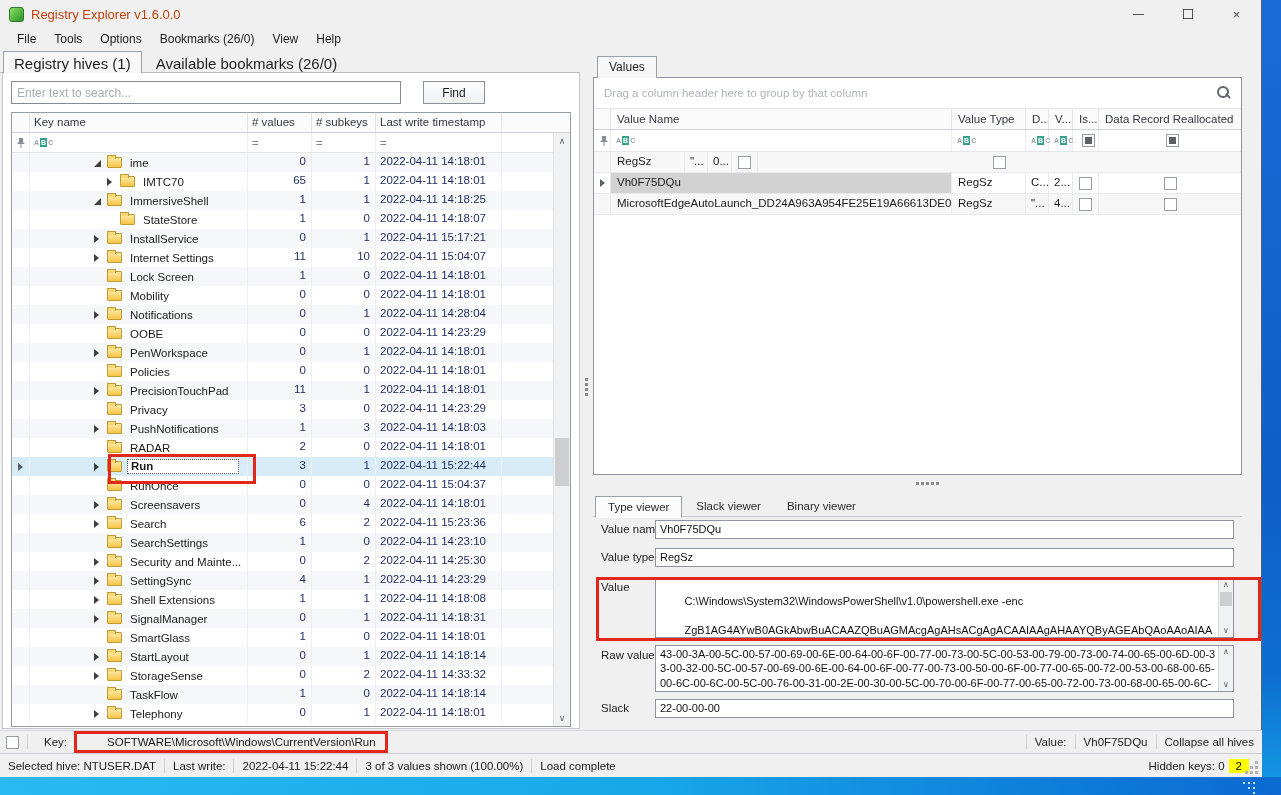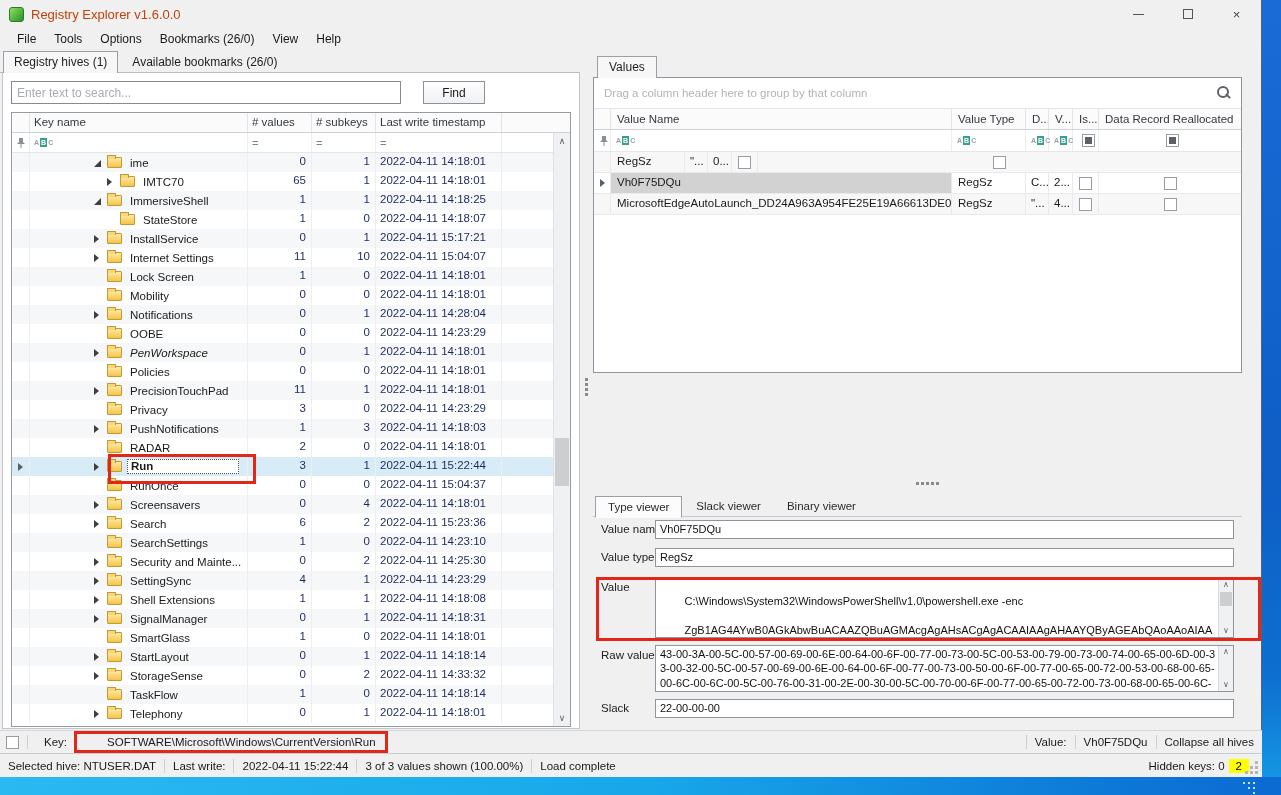--- a/index.html
+++ b/index.html
@@ -24,21 +24,21 @@
   .win-btn { width:49px; display:flex; align-items:center; justify-content:center; color:#444; font-size:13px; }
   .maxbox { width:10px; height:10px; border:1px solid #555; display:inline-block; }
   .minbar { width:11px; height:1px; background:#555; display:inline-block; }
 
   
   .menubar { position:absolute; left:0; top:28px; right:0; height:22px; display:flex; align-items:center; padding-left:8px; }
   .menu-item { font-size:12px; color:#1a1a1a; padding:2px 9px; }
 
   
   .tabstrip { position:absolute; left:0; top:50px; width:580px; height:23px; border-bottom:1px solid #b9bdc3; }
-  .mtab { display:inline-block; font-size:12px; color:#1f1f1f; padding:3px 10px 4px; margin-left:3px;
+  .mtab { display:inline-block; font-size:15px; color:#1f1f1f; padding:3px 10px 4px; margin-left:3px;
     border:1px solid transparent; border-bottom:none; position:relative; top:1px; }
   .mtab.active { background:#f7f7f7; border-color:#9aa0a8; border-bottom:1px solid #f7f7f7; }
 
   
   .left-panel { position:absolute; left:2px; top:73px; width:578px; bottom:47px; background:#fff;
     border:1px solid #c3c7cc; border-top:none; }
   .search-row { position:absolute; left:8px; top:8px; right:8px; height:24px; display:flex; }
   .search-input { width:390px; height:23px; border:1px solid #868b93; background:#fff; font-family:"Liberation Sans",sans-serif;
     font-size:12px; padding:0 5px; color:#222; }
   .search-input::placeholder { color:#a8abb0; }
@@ -81,21 +81,21 @@
 
   
   .v-split { position:absolute; left:580px; top:73px; width:13px; bottom:47px; background:#f0f0f0; }
   .v-split .dots { position:absolute; left:5px; top:305px; width:3px; height:3px; background:#8a8a8a;
     box-shadow:0 5px #8a8a8a, 0 10px #8a8a8a, 0 15px #8a8a8a; }
 
   
   .right-panel { position:absolute; left:593px; top:55px; right:19px; bottom:47px; }
   .values-tab { display:inline-block; font-size:12px; color:#1f1f1f; padding:3px 11px 4px; margin-left:4px;
     background:#f7f7f7; border:1px solid #9aa0a8; border-bottom:none; position:relative; z-index:2; top:1px; }
-  .values-grid { position:absolute; left:0; top:22px; right:0; height:296px; border:1px solid #8f959e; background:#fff; overflow:hidden; }
+  .values-grid { position:absolute; left:0; top:22px; right:0; height:398px; border:1px solid #8f959e; background:#fff; overflow:hidden; }
   .group-bar { height:31px; border-bottom:1px solid #e2e4e8; display:flex; align-items:center; padding:0 10px; }
   .group-hint { font-size:11.5px; color:#b0b3b8; flex:1; }
   .mag { width:16px; height:16px; position:relative; }
   .mag::before { content:""; position:absolute; left:2px; top:1px; width:8px; height:8px; border:2px solid #5f6368; border-radius:50%; }
   .mag::after { content:""; position:absolute; left:10px; top:10px; width:6px; height:2px; background:#5f6368; transform:rotate(45deg); }
   .vg-header { display:flex; height:21px; background:#fbfbfc; border-bottom:1px solid #cfd3d8; font-size:11.5px; color:#33373d; }
   .vg-header > div { padding:4px 0 0 6px; border-right:1px solid #e2e4e8; overflow:hidden; white-space:nowrap; }
   .vg-filter { display:flex; height:22px; border-bottom:1px solid #e4e6ea; align-items:center; }
   .vg-filter > div { height:100%; border-right:1px solid #eceef1; display:flex; align-items:center; padding-left:5px; }
   .vc-ind { width:17px; } .vc-name { width:341px; } .vc-type { width:74px; } .vc-d { width:23px; } .vc-v { width:24px; } .vc-is { width:26px; }
@@ -340,21 +340,21 @@
               <span class="folder"></span>
               <span class="t-label">OOBE</span>
             </div>
             <div class="t-num">0</div>
             <div class="t-num">0</div>
             <div class="t-ts">2022-04-11 14:23:29</div>
             <div class="t-fill"></div>
           </div>
           <div class="t-row alt">
             <div class="t-ind"></div>
-            <div class="t-name" style="padding-left: 64px; font-style: italic;">
+            <div class="t-name" style="padding-left: 64px;">
               <span class="exp c"></span>
               <span class="folder"></span>
               <span class="t-label">PenWorkspace</span>
             </div>
             <div class="t-num">0</div>
             <div class="t-num">1</div>
             <div class="t-ts">2022-04-11 14:18:01</div>
             <div class="t-fill"></div>
           </div>
           <div class="t-row">

